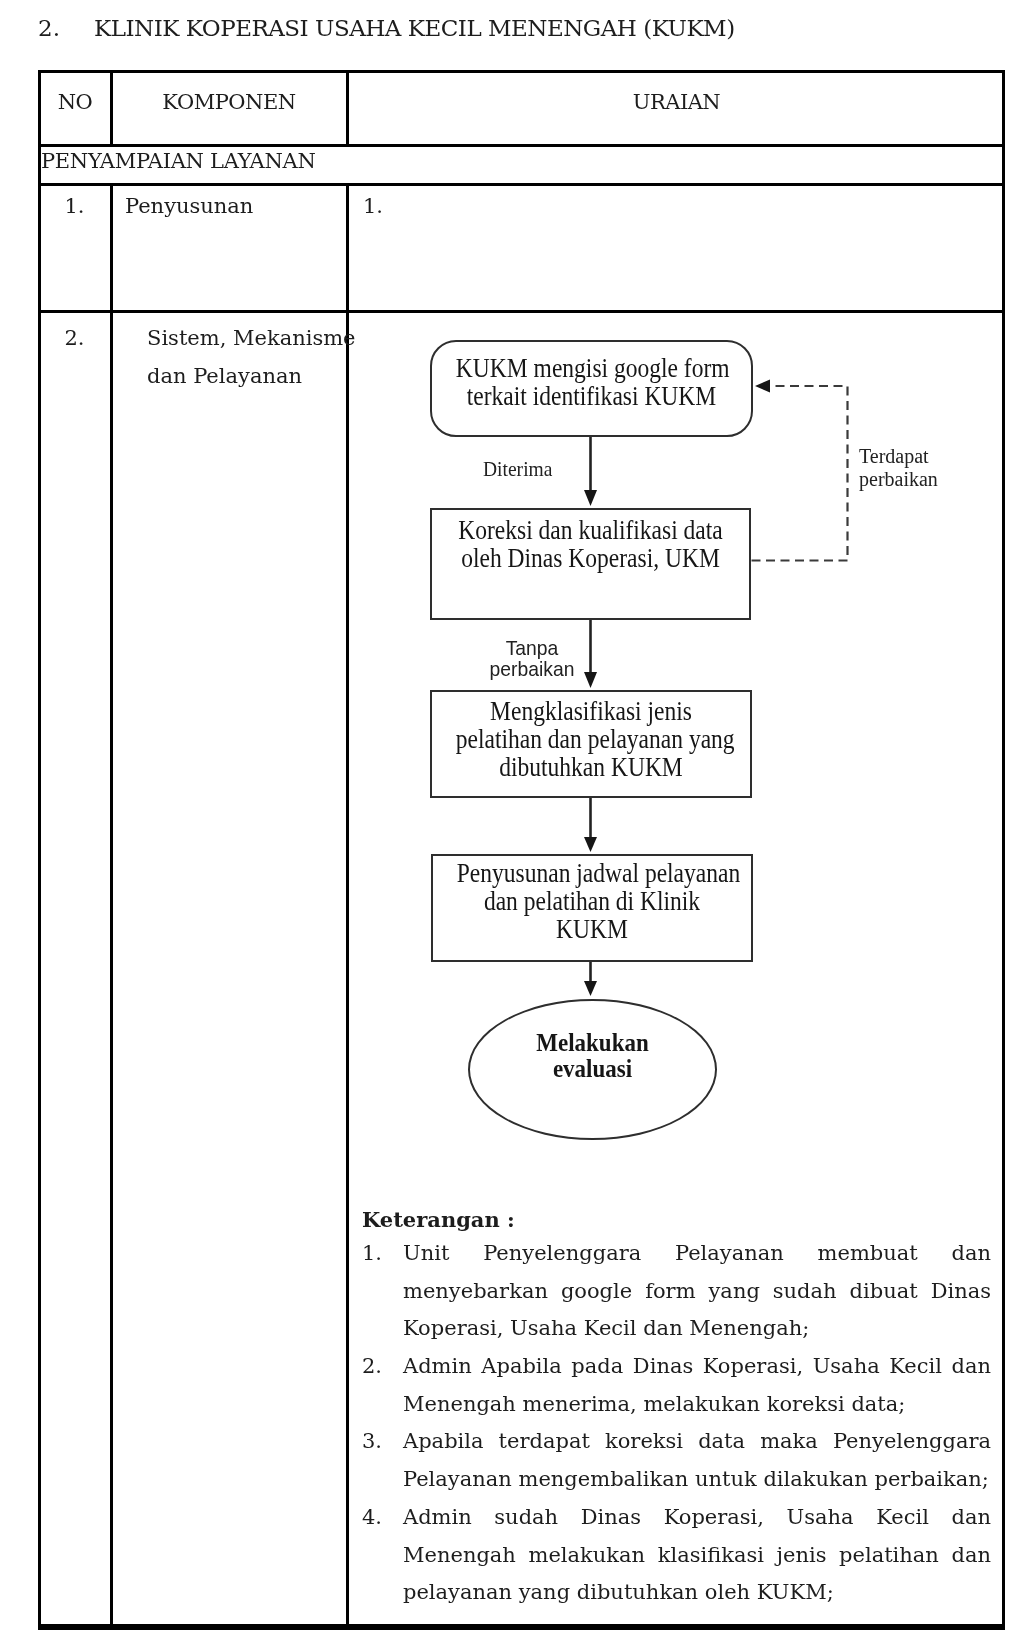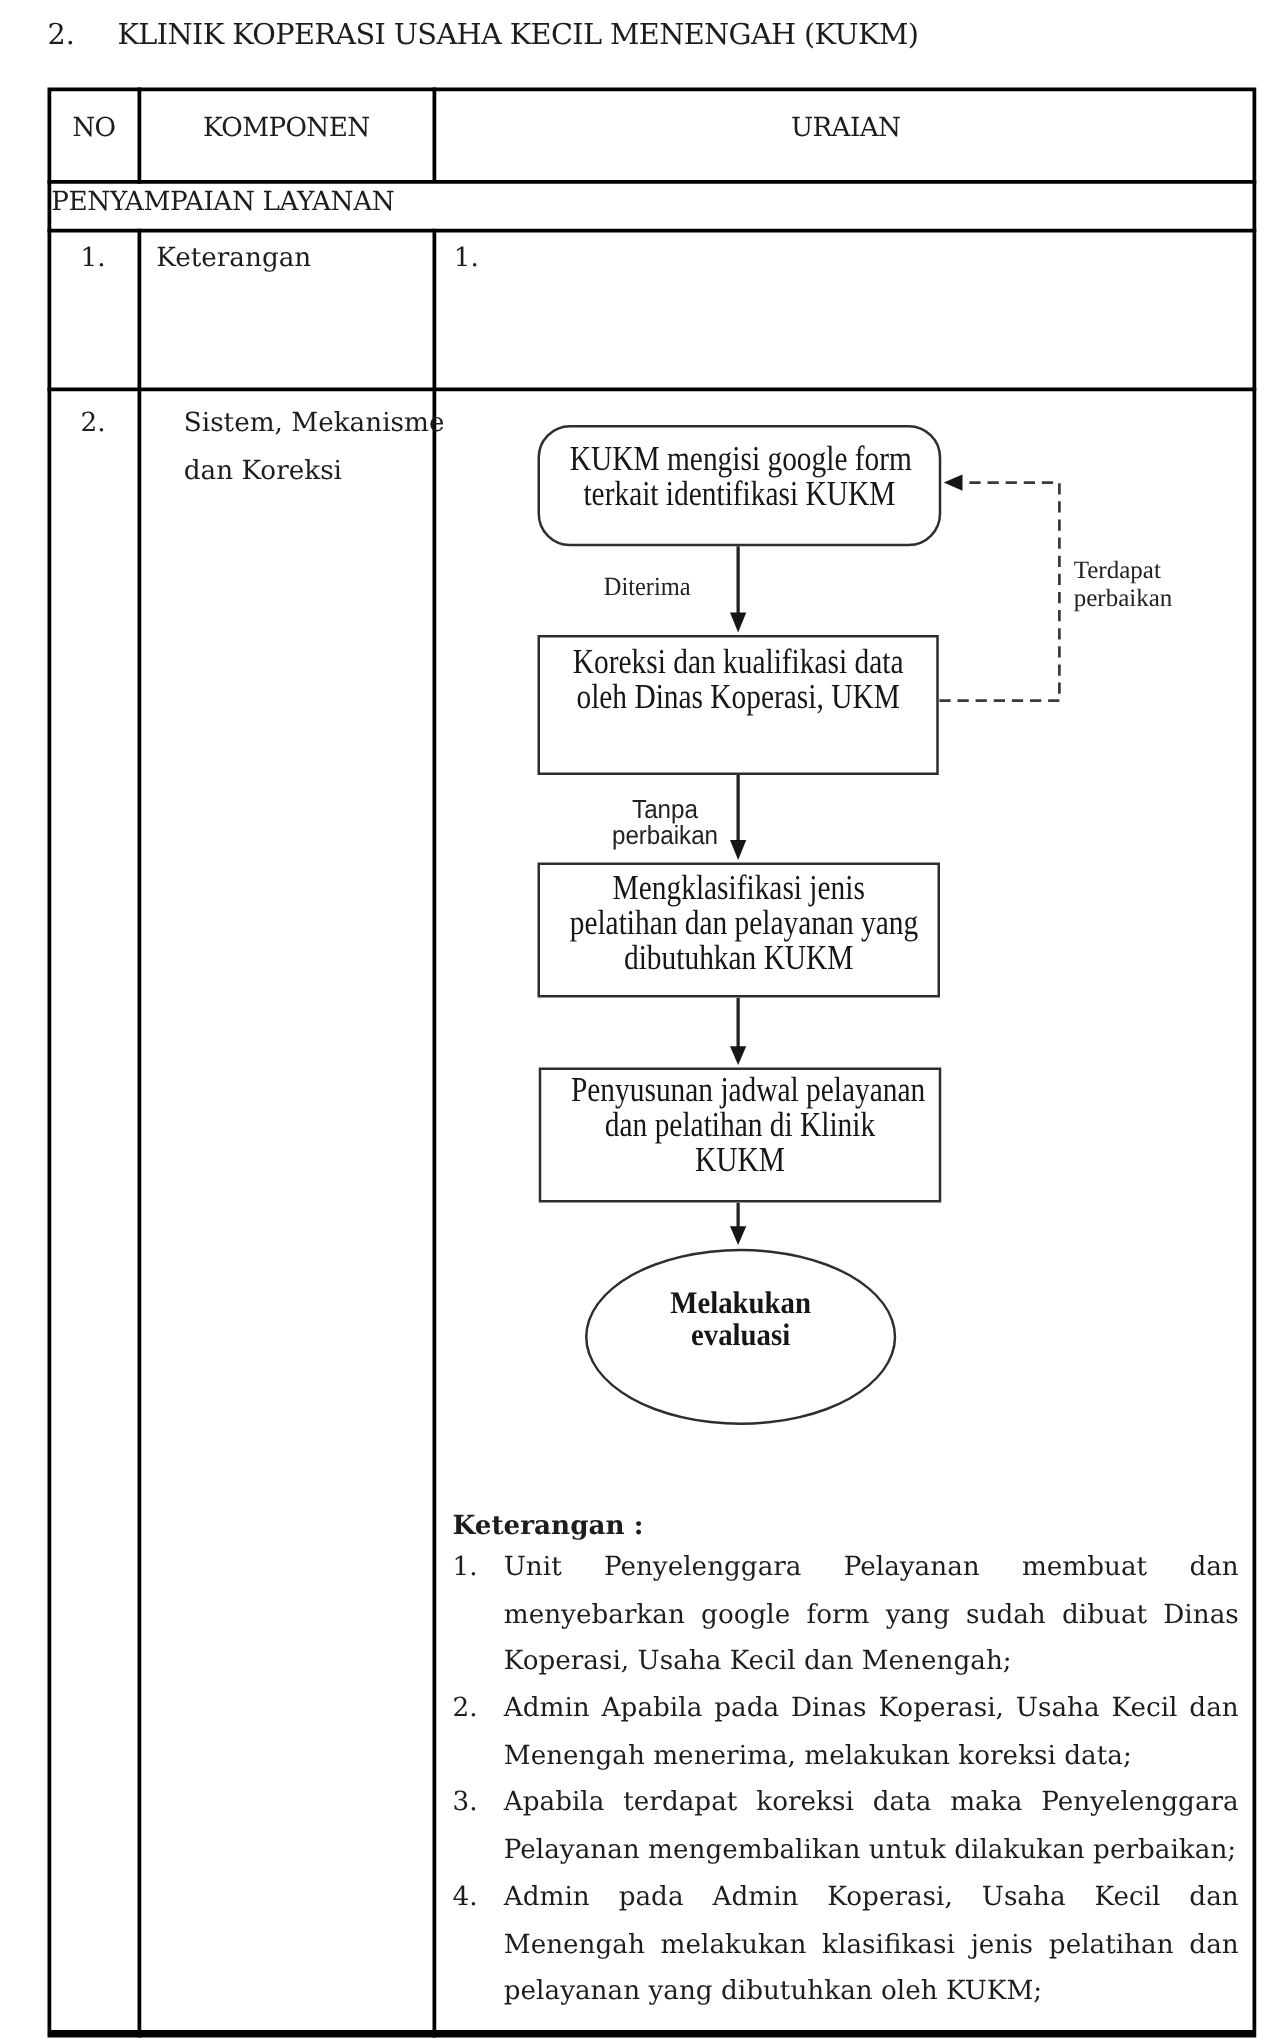--- a/index.html
+++ b/index.html
@@ -39,25 +39,25 @@
   <div class="vline" style="left:109.5px;top:183px;width:3px;height:1447px;"></div>
   <div class="vline" style="left:345.5px;top:183px;width:3px;height:1447px;"></div>
 
   <div class="abs body-text" style="left:38px;top:84px;width:74px;text-align:center;letter-spacing:-0.5px;">NO</div>
   <div class="abs body-text" style="left:111px;top:84px;width:236px;text-align:center;letter-spacing:-0.5px;">KOMPONEN</div>
   <div class="abs body-text" style="left:348px;top:84px;width:657px;text-align:center;letter-spacing:-0.5px;">URAIAN</div>
 
   <div class="abs body-text" style="left:41px;top:146px;line-height:30px;letter-spacing:-0.3px;">PENYAMPAIAN LAYANAN</div>
 
   <div class="abs body-text" style="left:38px;top:188px;width:73px;text-align:center;">1.</div>
-  <div class="abs body-text" style="left:125px;top:188px;">Keterangan</div>
+  <div class="abs body-text" style="left:125px;top:188px;">Penyusunan</div>
   <div class="abs body-text" style="left:363px;top:188px;">1.</div>
 
   <div class="abs body-text" style="left:38px;top:320px;width:73px;text-align:center;">2.</div>
-  <div class="abs body-text lines" style="left:125px;top:320px;width:225px;margin-left:22px;"><div class="ln">Sistem, Mekanisme</div><div class="ln ln-last">dan Koreksi</div></div>
+  <div class="abs body-text lines" style="left:125px;top:320px;width:225px;margin-left:22px;"><div class="ln">Sistem, Mekanisme</div><div class="ln ln-last">dan Pelayanan</div></div>
 
   <svg class="connectors" width="1024" height="1634" viewBox="0 0 1024 1634">
     <g stroke="#222222" stroke-width="2.6" fill="none">
       <line x1="590.5" y1="437" x2="590.5" y2="491"></line>
       <line x1="590.5" y1="620" x2="590.5" y2="673"></line>
       <line x1="590.5" y1="798" x2="590.5" y2="838"></line>
       <line x1="590.5" y1="962" x2="590.5" y2="982"></line>
     </g>
     <g fill="#161616" stroke="none">
       <polygon points="584,490 597,490 590.5,506"></polygon>
@@ -116,15 +116,15 @@
   <div class="abs body-text" style="left:362px;top:1235px;">1.</div>
   <div class="abs body-text lines just" style="left:403px;top:1235px;width:588px;"><div class="ln">Unit Penyelenggara Pelayanan membuat dan</div><div class="ln">menyebarkan google form yang sudah dibuat Dinas</div><div class="ln ln-last">Koperasi, Usaha Kecil dan Menengah;</div></div>
 
   <div class="abs body-text" style="left:362px;top:1348px;">2.</div>
   <div class="abs body-text lines just" style="left:403px;top:1348px;width:588px;"><div class="ln">Admin Apabila pada Dinas Koperasi, Usaha Kecil dan</div><div class="ln ln-last">Menengah menerima, melakukan koreksi data;</div></div>
 
   <div class="abs body-text" style="left:362px;top:1423px;">3.</div>
   <div class="abs body-text lines just" style="left:403px;top:1423px;width:588px;"><div class="ln">Apabila terdapat koreksi data maka Penyelenggara</div><div class="ln ln-last">Pelayanan mengembalikan untuk dilakukan perbaikan;</div></div>
 
   <div class="abs body-text" style="left:362px;top:1499px;">4.</div>
-  <div class="abs body-text lines just" style="left:403px;top:1499px;width:588px;"><div class="ln">Admin pada Admin Koperasi, Usaha Kecil dan</div><div class="ln">Menengah melakukan klasifikasi jenis pelatihan dan</div><div class="ln ln-last">pelayanan yang dibutuhkan oleh KUKM;</div></div>
+  <div class="abs body-text lines just" style="left:403px;top:1499px;width:588px;"><div class="ln">Admin sudah Dinas Koperasi, Usaha Kecil dan</div><div class="ln">Menengah melakukan klasifikasi jenis pelatihan dan</div><div class="ln ln-last">pelayanan yang dibutuhkan oleh KUKM;</div></div>
 
 </div>
 
 </body></html>

